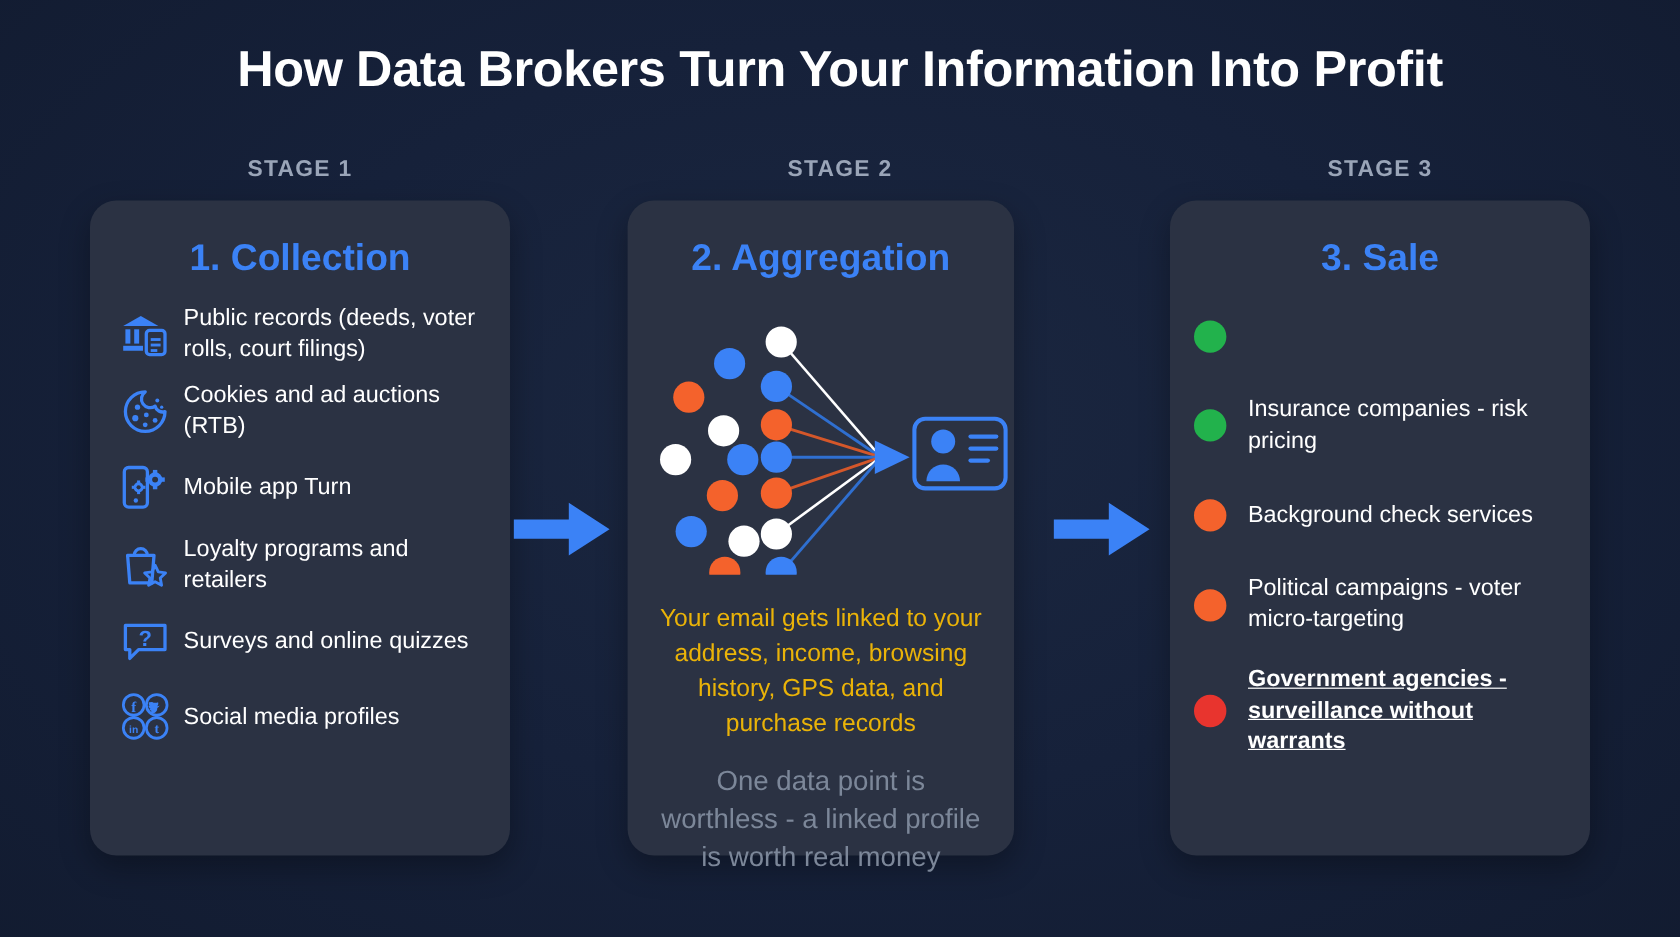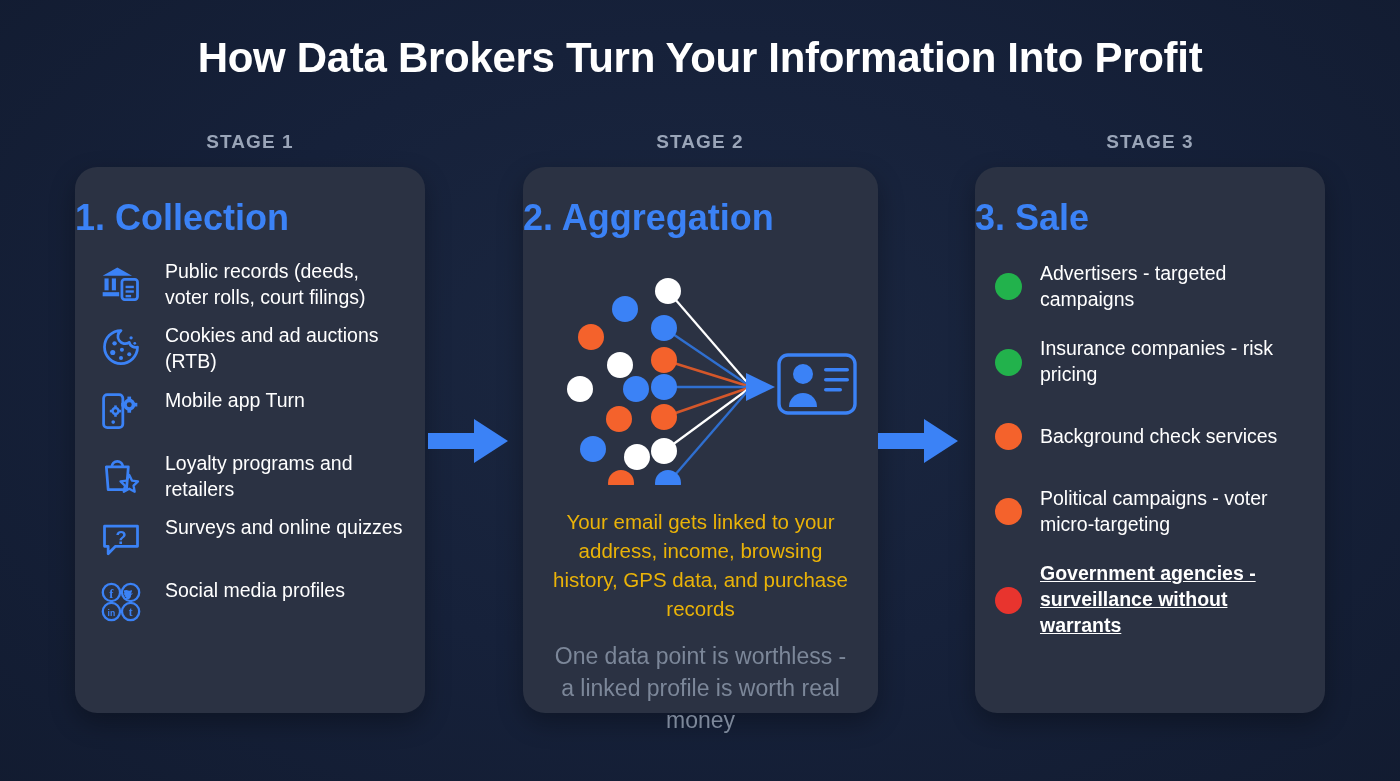--- a/index.html
+++ b/index.html
@@ -43,36 +43,37 @@
   .stage-3 { left: 1000px; }
 
   
   .card {
     position: absolute;
     background: #2b3243;
     border-radius: 22px;
     box-shadow: 0 10px 26px rgba(0,0,0,0.30);
   }
   #card-1 { left: 75px;  top: 167px; width: 350px; height: 546px; }
-  #card-2 { left: 523px; top: 167px; width: 355px; height: 546px; }
+  #card-2 { left: 523px; top: 167px; width: 322px; height: 546px; }
   #card-3 { left: 975px; top: 167px; width: 350px; height: 546px; }
 
   .card-title {
-    text-align: left;
-    font-size: 36px;
+    text-align: center;
+    font-size: 31px;
     font-weight: bold;
     color: #3b82f6;
     margin-top: 30px;
   }
 
   
   .item-list { margin-top: 20px; padding: 0 20px 0 22px; }
   .item {
     display: flex;
-    gap: 20px;
+    align-items: center;
+    gap: 8px;
     margin-bottom: 13px;
     min-height: 50px;
   }
   .item-icon {
     flex: 0 0 48px;
     width: 48px; height: 48px;
     display: flex; align-items: center; justify-content: center;
   }
   .item-text {
     font-size: 19.5px;
@@ -287,21 +288,20 @@
   <div class="center-main">Your email gets linked to your address, income, browsing history, GPS data, and purchase records</div>
   <div class="center-sub">One data point is worthless - a linked profile is worth real money</div>
 </div>
 
 <div class="card" id="card-3">
   <div class="card-title">3. Sale</div>
   <div class="c3-list">
 
     <div class="c3-item">
       <span class="dot" style="background:#22b24c;"></span>
-      <span class="c3-text">Advertisers - targeted campaigns</span>
     </div>
 
     <div class="c3-item">
       <span class="dot" style="background:#22b24c;"></span>
       <span class="c3-text">Insurance companies - risk pricing</span>
     </div>
 
     <div class="c3-item">
       <span class="dot" style="background:#f4622c;"></span>
       <span class="c3-text">Background check services</span>

